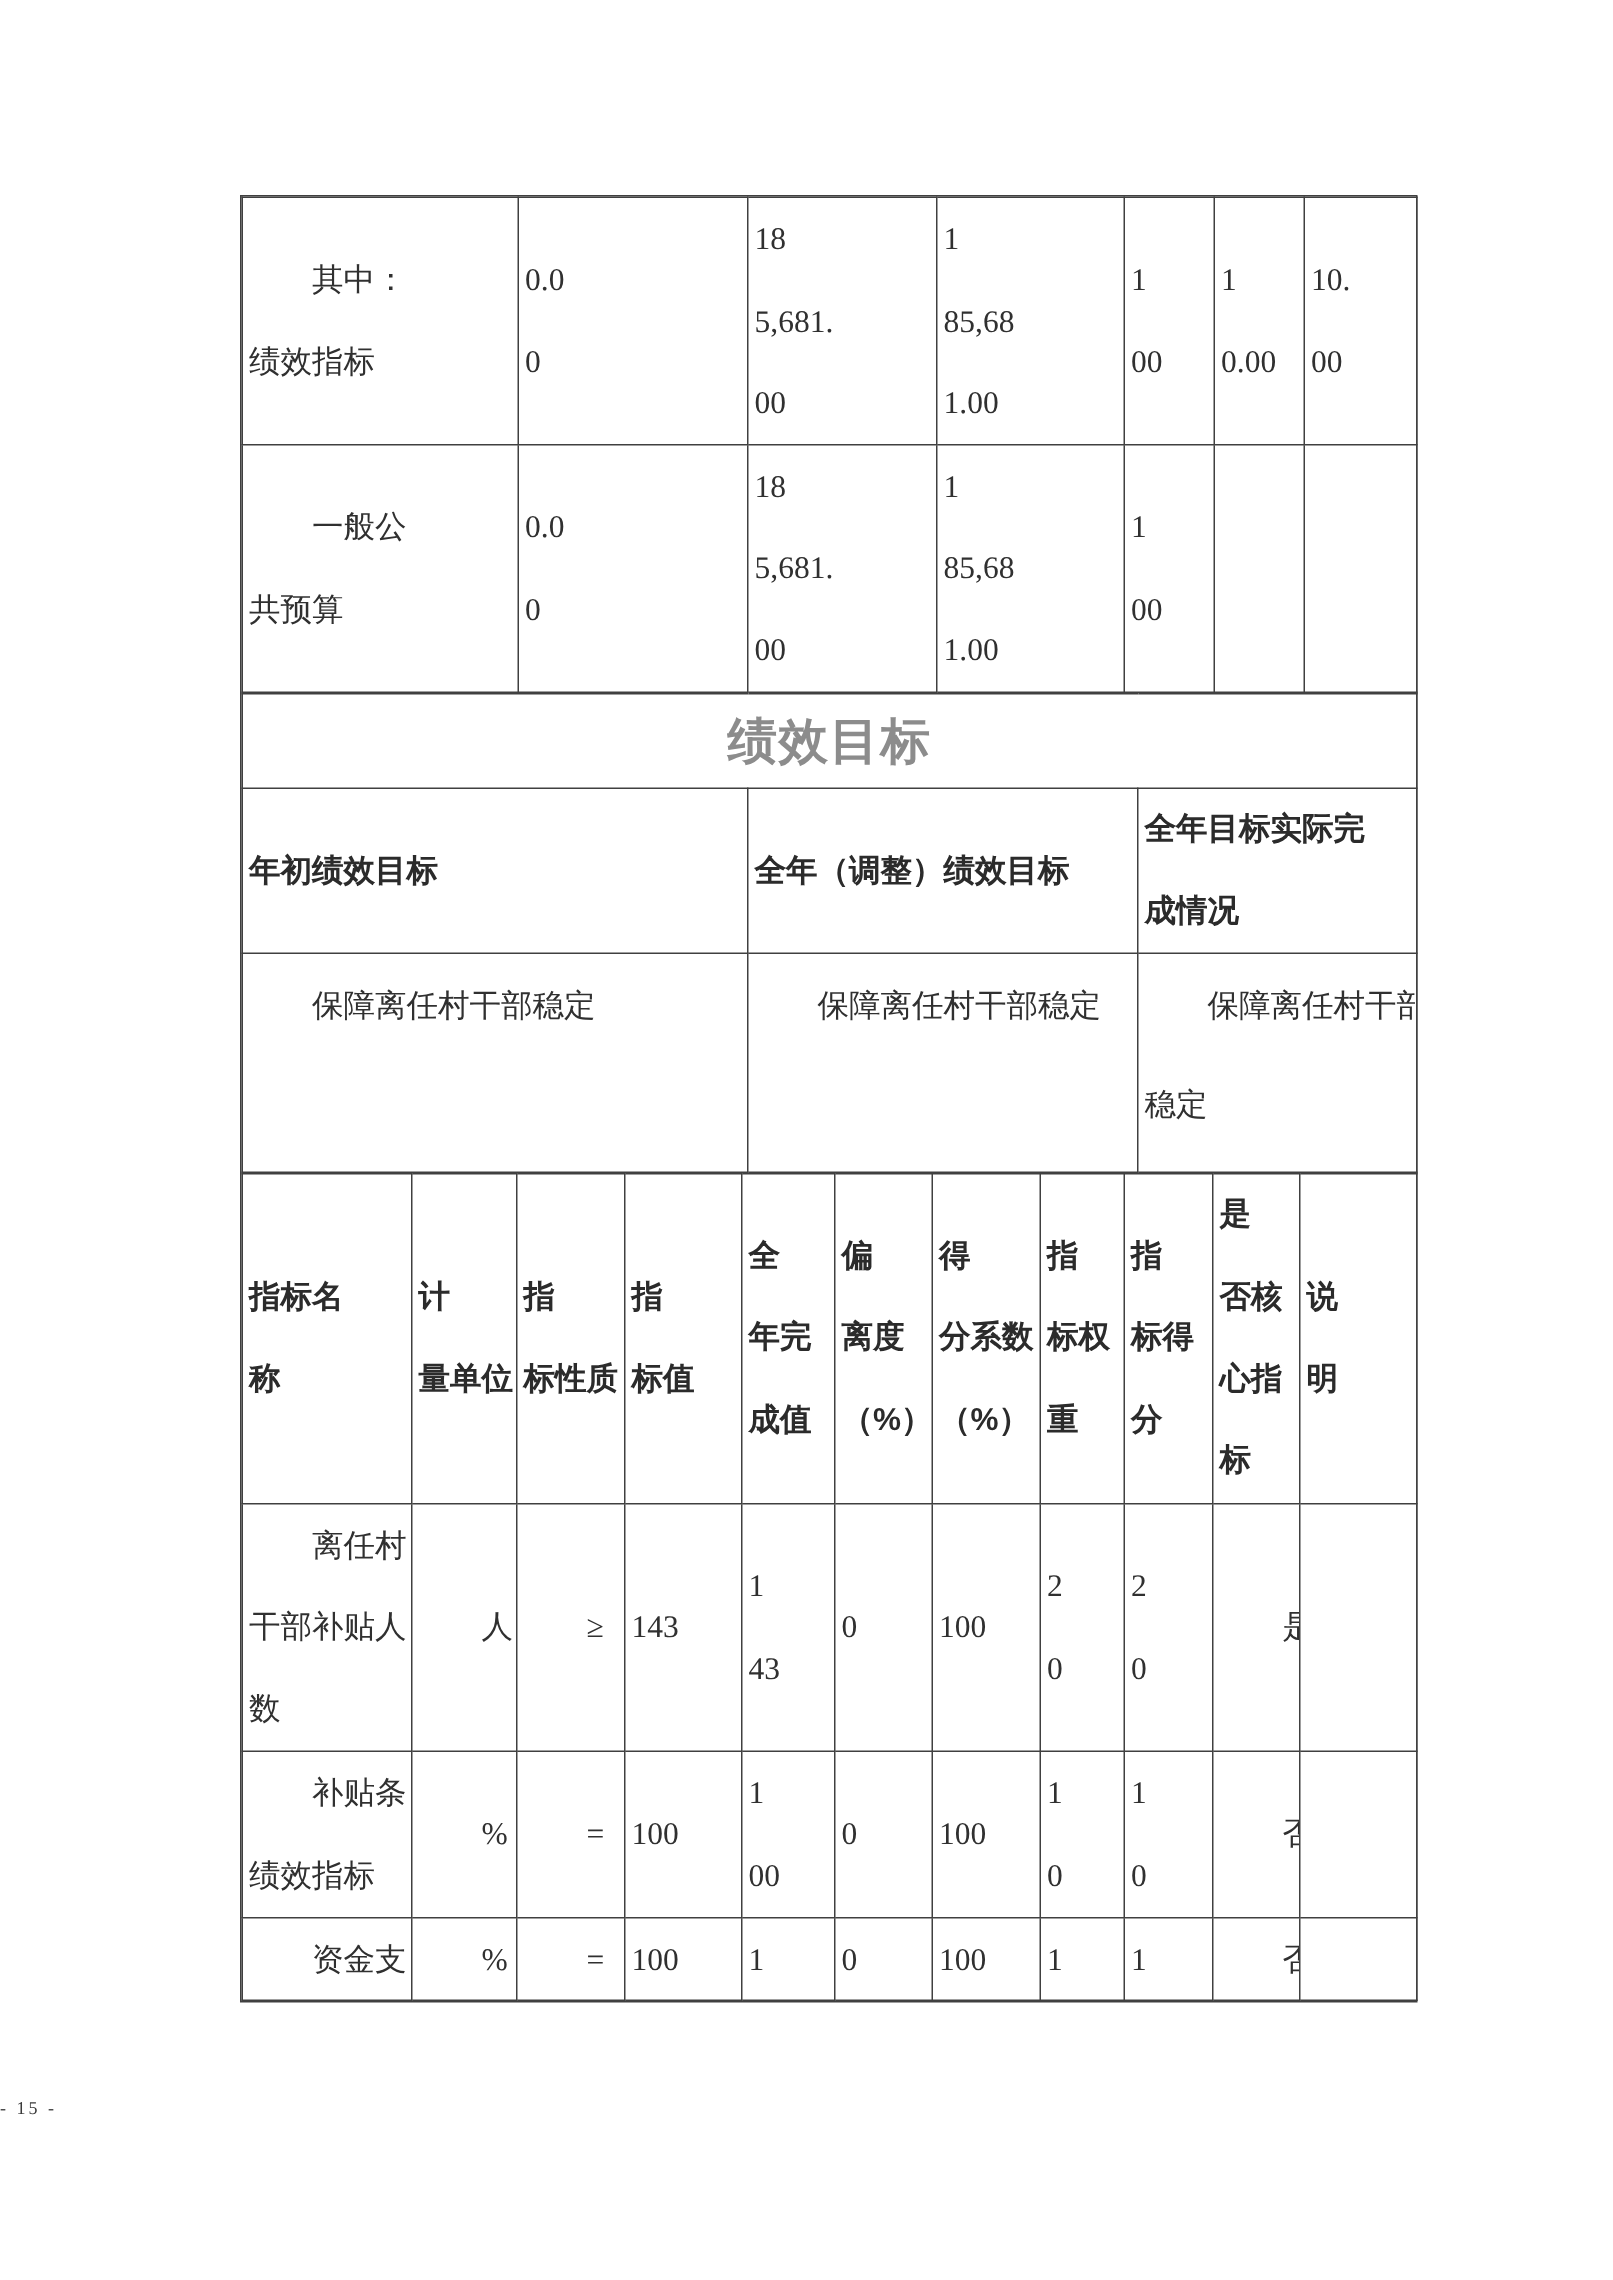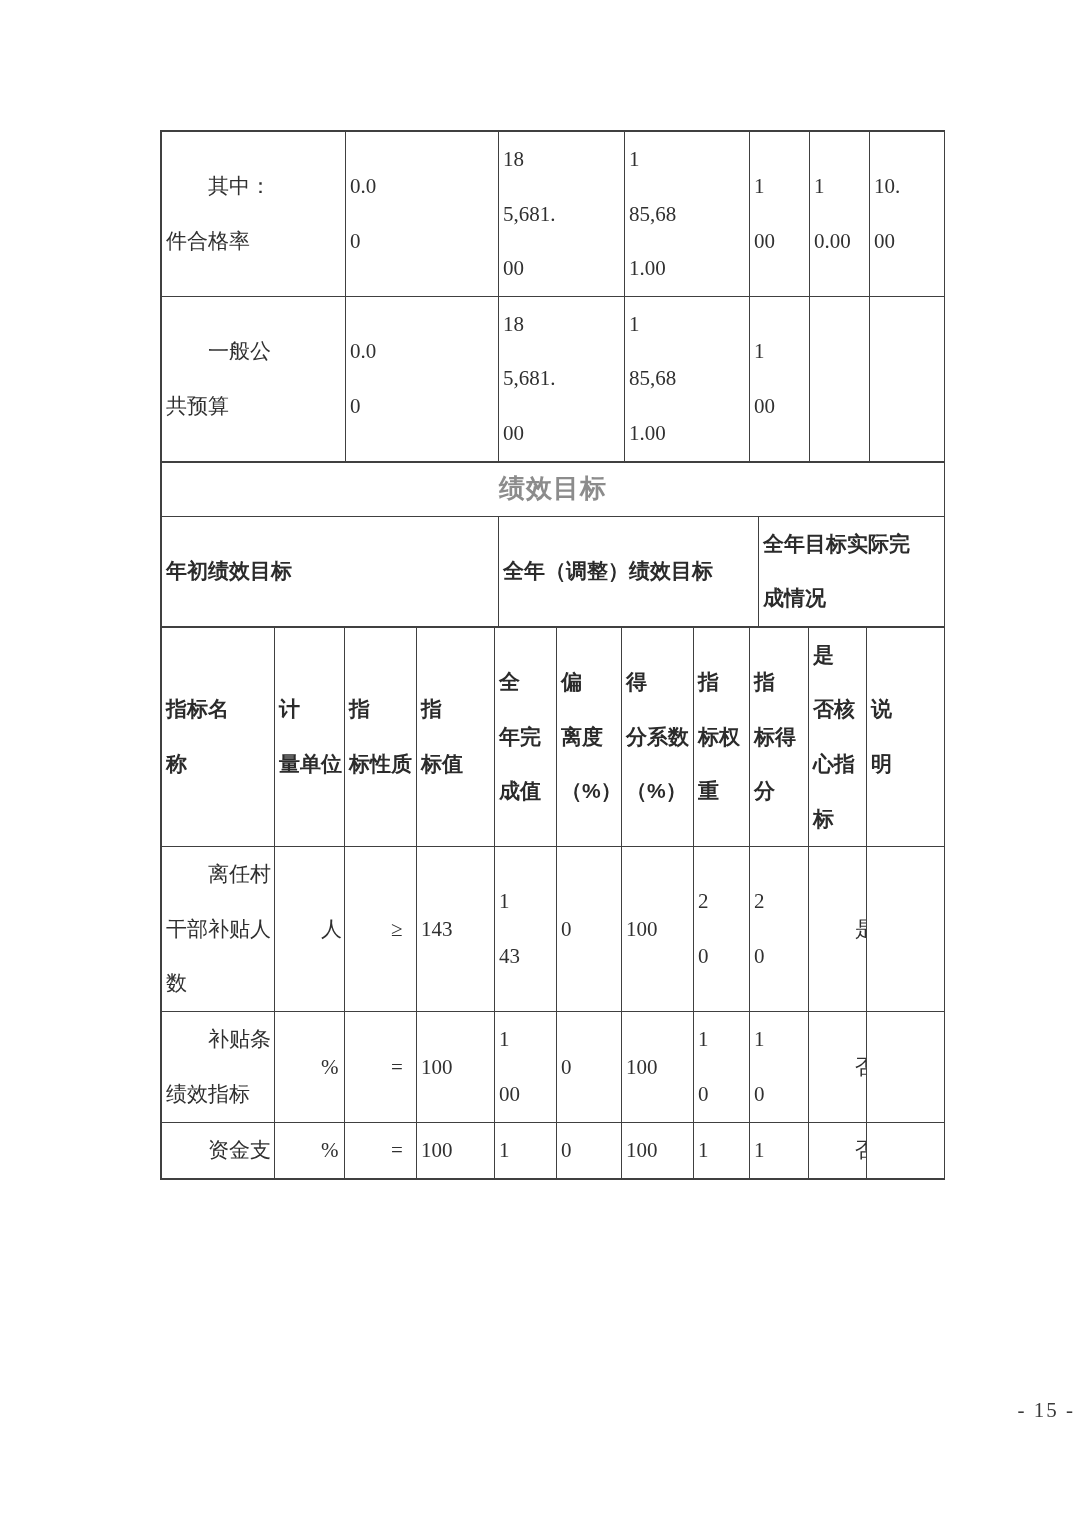--- a/index.html
+++ b/index.html
@@ -28,29 +28,29 @@
   
   td.num{text-align:left;padding-right:6px;}
   
   td.hdr{
     text-align:left;font-weight:bold;
     font-family:"Liberation Sans","DejaVu Sans",sans-serif;
     color:#2b2b2b;text-indent:0;
   }
   
   td.band{
-    text-align:center;font-weight:bold;font-size:26px;line-height:1.9;
+    text-align:center;font-weight:bold;font-size:33px;line-height:1.9;
     font-family:"Liberation Sans","DejaVu Sans",sans-serif;
     color:#8c8c8c;letter-spacing:1px;
   }
   
   tr.goal-data td{vertical-align:top;line-height:3.1;padding-top:2px;}
   .page-footer{
     position:absolute;left:0;top:1398px;width:1075px;
-    text-align:right;font-size:21px;letter-spacing:2px;color:#3a3a3a;
+    text-align:left;font-size:12px;letter-spacing:2px;color:#3a3a3a;
     font-family:"Liberation Serif","DejaVu Serif",serif;
   }
 </style>
 </head>
 <body>
 
 <div class="doc-table">
 
   <table>
     <colgroup>
@@ -58,21 +58,21 @@
         <col style="width:153px">
         <col style="width:126px">
       <col style="width:125px">
         <col style="width:60px">
         <col style="width:60px">
       <col style="width:75px">
     </colgroup>
     <tbody>
         <tr style="height:163px">
       <td class="lbl">其中：
-件合格率</td>
+绩效指标</td>
       <td class="num">0.0
 0</td>
       <td class="num">18
 5,681.
 00</td>
       <td class="num">1
 85,68
 1.00</td>
       <td class="num">1
 00</td>
@@ -108,20 +108,26 @@
     </colgroup>
     <tbody>
         <tr style="height:54px">
       <td class="band" colspan="3">绩效目标</td>
     </tr>
     <tr style="height:110px">
       <td class="hdr">年初绩效目标</td>
       <td class="hdr">全年（调整）绩效目标</td>
       <td class="hdr">全年目标实际完
 成情况</td>
+    </tr>
+    <tr class="goal-data" style="height:146px">
+      <td class="lbl">保障离任村干部稳定</td>
+      <td class="lbl">保障离任村干部稳定</td>
+      <td class="lbl">保障离任村干部
+稳定</td>
     </tr>
   </tbody>
     </table>
 
   <table>
     <colgroup>
       <col style="width:113px">
         <col style="width:70px">
         <col style="width:72px">
       <col style="width:78px">

